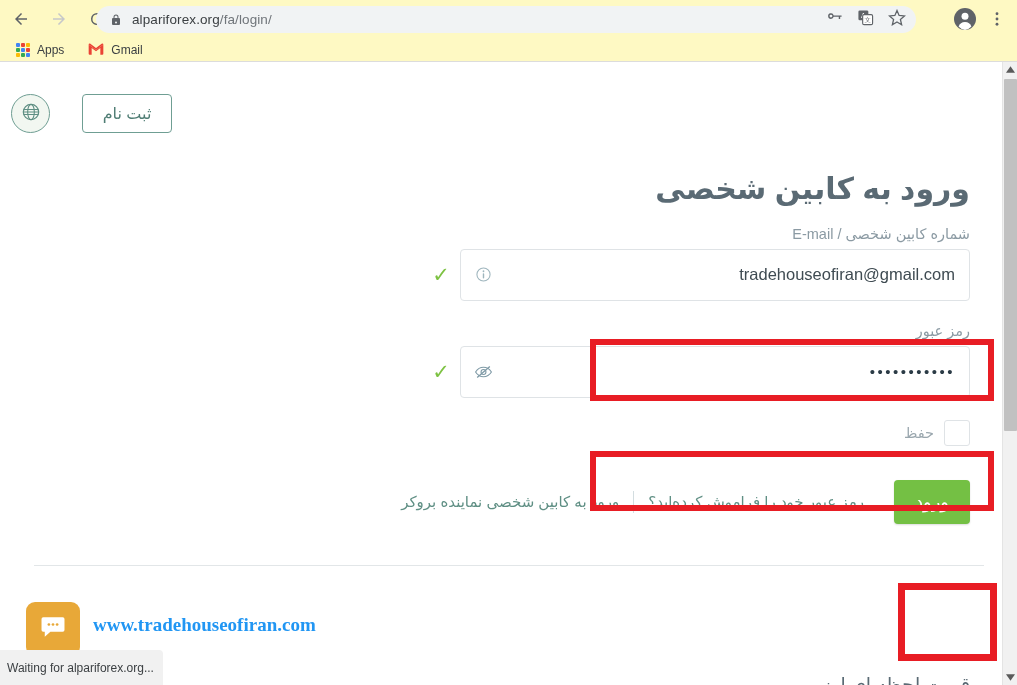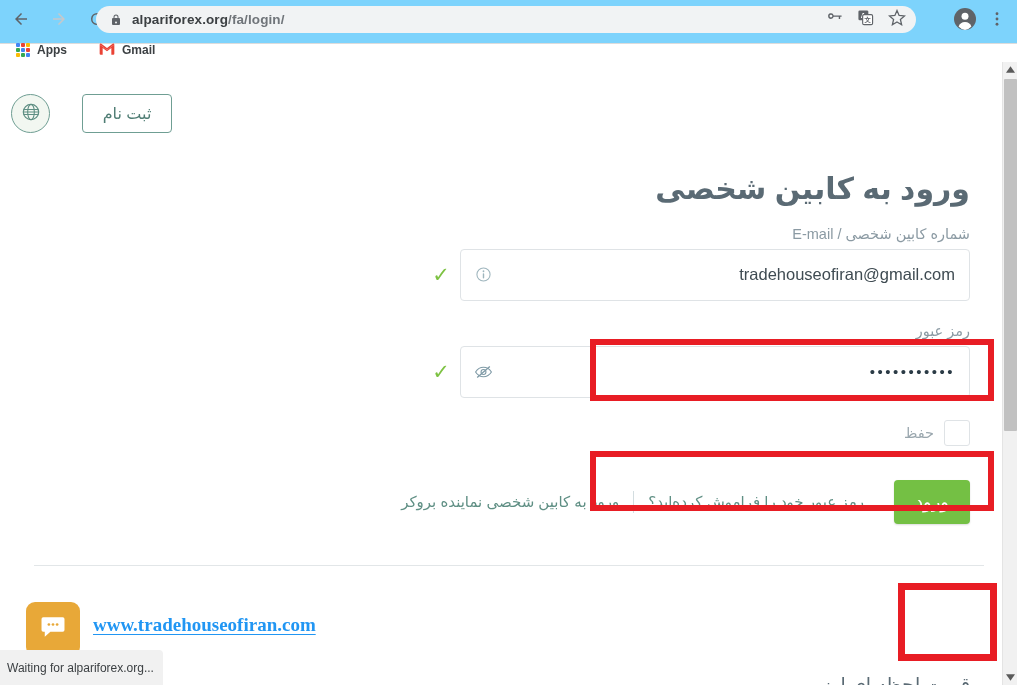--- a/index.html
+++ b/index.html
@@ -6,24 +6,23 @@
   html, body {
     width: 1017px; height: 685px;
     font-family: "Liberation Sans", "DejaVu Sans", sans-serif;
     background: #ffffff;
     overflow: hidden;
   }
   body { position: relative; }
 
   
   #browser-chrome {
-    position: absolute; left: 0; top: 0; width: 1017px; height: 44px;
-    background: #7dd3fc;
+    position: absolute; left: 0; top: 0; width: 1017px; height: 62px;
+    background: #fef9c3;
     border-bottom: 1px solid #dcdcdc;
-    font-weight: bold;
   }
   #toolbar {
     position: absolute; left: 0; top: 0; width: 1017px; height: 38px;
     display: flex; align-items: center;
   }
   .nav-btn {
     width: 34px; height: 34px; margin-left: 4px;
     display: flex; align-items: center; justify-content: center;
     border-radius: 50%;
   }
@@ -49,21 +48,21 @@
     display: flex; align-items: center; gap: 4px;
   }
   .chrome-icon {
     width: 28px; height: 28px;
     display: flex; align-items: center; justify-content: center;
   }
 
   
   #bookmarks-bar {
     position: absolute; left: 0; top: 38px; width: 1017px; height: 24px;
-    display: flex; align-items: center; padding-left: 8px; gap: 16px;
+    display: flex; align-items: center; padding-left: 8px; gap: 8px;
   }
   .bookmark {
     display: flex; align-items: center; gap: 7px;
     padding: 2px 8px; border-radius: 4px;
   }
   .bookmark-label { font-size: 12px; color: #3c4043; }
   #apps-grid {
     width: 14px; height: 14px;
     display: grid; grid-template-columns: repeat(3,1fr);
     grid-template-rows: repeat(3,1fr); gap: 1.5px;
@@ -191,21 +190,21 @@
   #chat-widget {
     position: absolute; left: 26px; top: 540px;
     width: 54px; height: 54px; border-radius: 9px;
     background: #e8a838; display: flex;
     align-items: center; justify-content: center;
   }
   #watermark {
     position: absolute; left: 93px; top: 552px;
     font-family: "Liberation Serif", "DejaVu Serif", serif;
     font-weight: bold; font-size: 19px; color: #2196f3;
-    text-decoration: underline; text-decoration-color: #2196f3;
+    text-decoration-color: #2196f3;
     text-underline-offset: 3px;
     white-space: nowrap;
   }
   #cut-text {
     position: absolute; right: 32px; top: 611px;
     direction: rtl; font-size: 19px; color: #5a6a74;
     height: 12px; overflow: hidden;
   }
 
   

